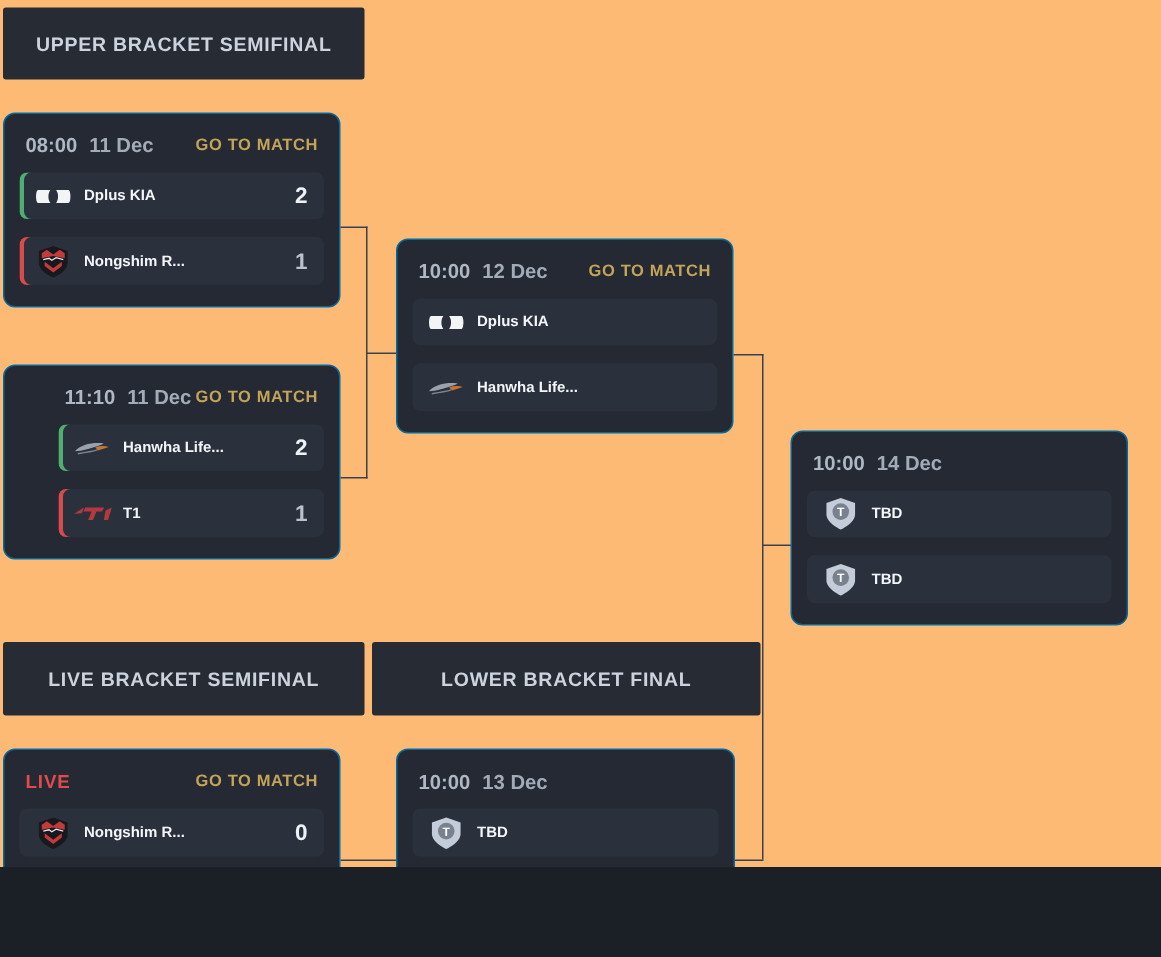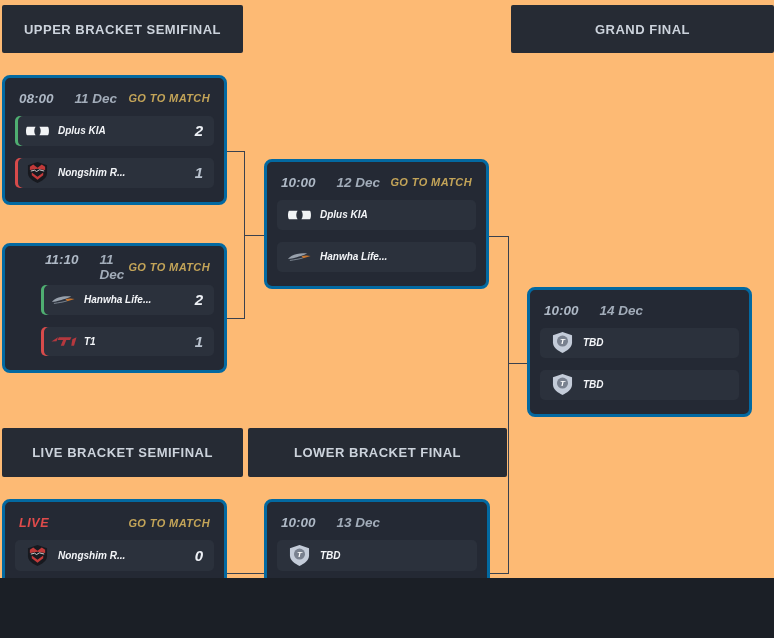--- a/index.html
+++ b/index.html
@@ -8,31 +8,30 @@
   .bracket {
     position:relative; width:774px; height:578px;
     background:#fdba74; overflow:hidden;
   }
   .col-header {
     position:absolute; background:#262b34; border-radius:2px;
     display:flex; align-items:center; justify-content:center;
     color:#ccd3dc; font-size:13px; font-weight:700; letter-spacing:.5px;
   }
   .match-card {
-    position:absolute; background:#242934; border:3px solid #0369a1;
+    position:absolute; background:#242934; border:1px solid #0369a1;
     border-radius:8px; padding:12px 10px 14px; display:flex; flex-direction:column;
     cursor:pointer;
-    font-style:italic;
   }
   .meta {
     display:flex; align-items:center; height:18px; margin:0 4px 9px 4px;
   }
   .meta-left { display:flex; align-items:baseline; flex:1; }
   .meta-time { color:#aeb8c5; font-size:13.5px; font-weight:600; }
-  .meta-date { color:#a2acb9; font-size:13.5px; font-weight:600; margin-left:21px; }
+  .meta-date { color:#a2acb9; font-size:13.5px; font-weight:600; margin-left:8px; }
   .live { color:#e14b4b; font-size:12.5px; font-weight:700; letter-spacing:.6px; }
   .goto {
     color:#c3a458; font-size:11px; font-weight:700; letter-spacing:.4px;
     cursor:pointer; white-space:nowrap;
   }
   .team-row {
     height:32px; display:flex; align-items:center; background:#2b313c;
     border-radius:5px; padding:0 11px 0 9px; position:relative; cursor:pointer;
   }
   .team-row + .team-row { margin-top:12px; }
@@ -47,23 +46,20 @@
   .team-score.dim { color:#b9c2ce; }
   .connector { position:absolute; background:#3a414e; }
 </style>
 </head>
 <body>
 
 <div class="bracket">
 
   <div class="col-header" style="left:2px; top:5px; width:241px; height:48px;">
     <span>UPPER BRACKET SEMIFINAL</span>
-  </div>
-  <div class="col-header" style="left:511px; top:5px; width:263px; height:48px;">
-    <span>GRAND FINAL</span>
   </div>
   <div class="col-header" style="left:2px; top:428px; width:241px; height:49px;">
     <span>LIVE BRACKET SEMIFINAL</span>
   </div>
   <div class="col-header" style="left:248px; top:428px; width:259px; height:49px;">
     <span>LOWER BRACKET FINAL</span>
   </div>
 
   <div class="connector" style="left:227px; top:151px; width:18px; height:1px;"></div>
   <div class="connector" style="left:227px; top:318px; width:18px; height:1px;"></div>

